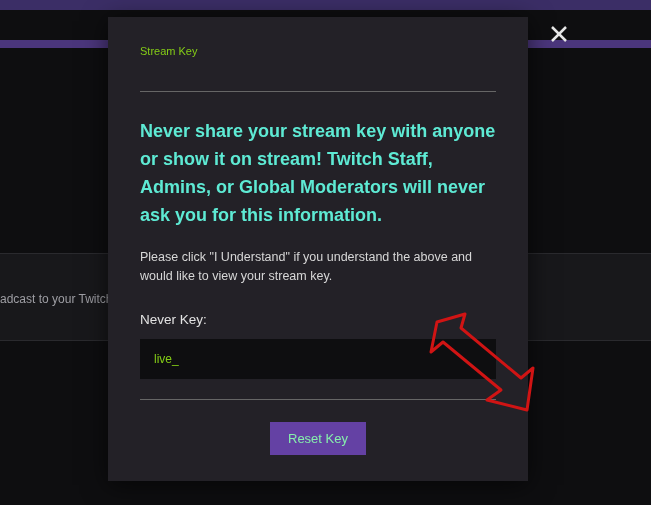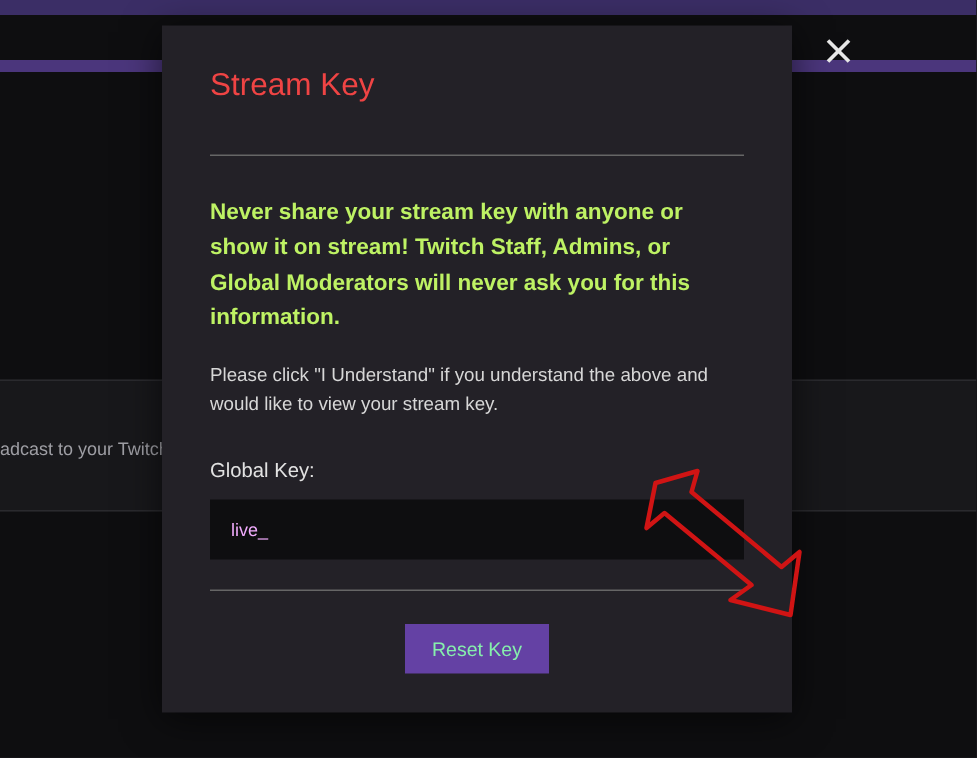--- a/index.html
+++ b/index.html
@@ -62,51 +62,51 @@
       width: 24px;
       height: 24px;
       cursor: pointer;
       z-index: 11;
       display: flex;
       align-items: center;
       justify-content: center;
     }
     .close-btn svg { stroke: #e6e6e6; stroke-width: 2.5; }
     .title {
-      color: #ef4444;
-      font-size: 21px;
+      color: #84cc16;
+      font-size: 11px;
       font-weight: 400;
       margin-bottom: 34px;
     }
     .hr {
       border: none;
       border-top: 1px solid #666;
       margin: 0;
     }
     .warning {
-      color: #bef264;
+      color: #5eead4;
       font-weight: bold;
-      font-size: 15px;
+      font-size: 18px;
       line-height: 1.55;
       margin: 26px 0 18px 0;
     }
     .instruction {
       color: #d7d7d7;
       font-size: 12.5px;
       line-height: 1.55;
       margin-bottom: 26px;
     }
     .field-label {
       color: #e2e2e2;
       font-size: 13.5px;
       margin-bottom: 12px;
     }
     .key-box {
       background: #0e0e10;
-      color: #f0abfc;
+      color: #84cc16;
       font-size: 12px;
       padding: 12px 14px;
       width: 100%;
       min-height: 40px;
       margin-bottom: 20px;
       border: none;
       outline: none;
       font-family: inherit;
     }
     .btn-row {
@@ -147,21 +147,21 @@
     <line x1="2" y1="2" x2="16" y2="16"></line>
     <line x1="16" y1="2" x2="2" y2="16"></line>
   </svg>
 </div>
 
 <div class="modal">
   <h2 class="title">Stream Key</h2>
   <hr class="hr">
   <p class="warning">Never share your stream key with anyone or show it on stream! Twitch Staff, Admins, or Global Moderators will never ask you for this information.</p>
   <p class="instruction">Please click "I Understand" if you understand the above and would like to view your stream key.</p>
-  <div class="field-label">Global Key:</div>
+  <div class="field-label">Never Key:</div>
   <input type="text" readonly="" class="key-box" value="live_" style="">
   <hr class="hr">
   <div class="btn-row">
     <button class="reset-btn">Reset Key</button>
   </div>
 </div>
 
 <svg class="arrow" width="120" height="110" viewBox="0 0 120 110">
   <g fill="none" stroke="#d01414" stroke-width="3" stroke-linejoin="round" stroke-linecap="round">
     <path d="M 12 12 L 40 4 L 36 18 L 96 68 L 108 58 L 102 100 L 62 90 L 76 80 L 18 32 L 6 42 Z"></path>

